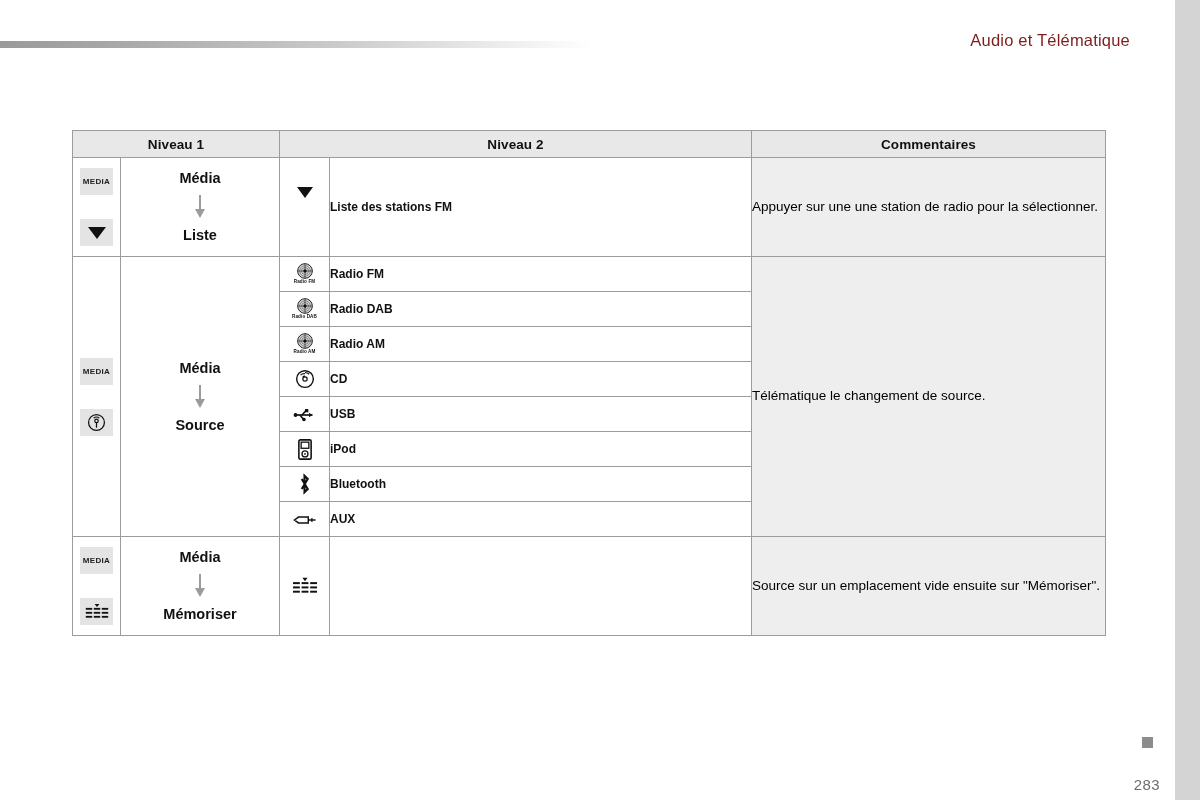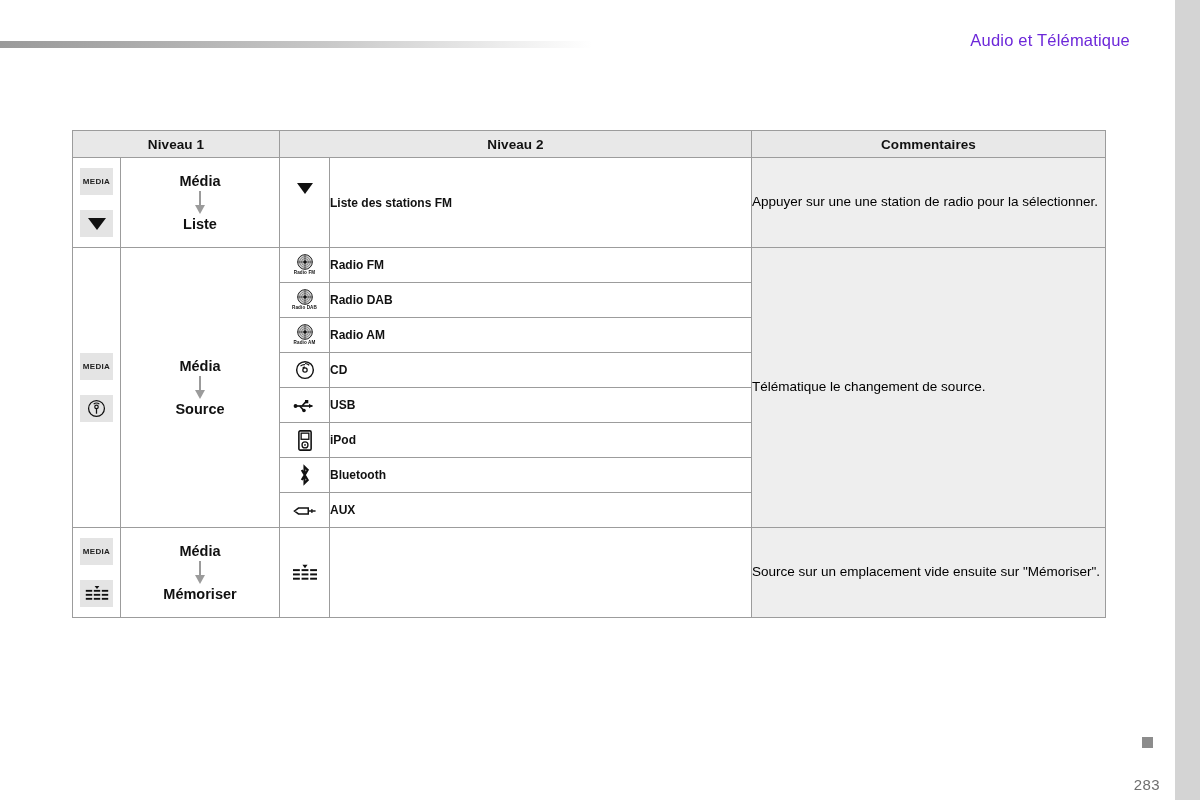--- a/index.html
+++ b/index.html
@@ -40,21 +40,21 @@
     top: 41px;
     width: 592px;
     height: 7px;
     background: linear-gradient(to right, #9a9a9a 0%, #a7a7a7 18%, #c8c8c8 55%, #ededed 85%, #ffffff 100%);
   }
   .header-title {
     position: absolute;
     right: 70px;
     top: 31px;
     font-size: 16.5px;
-    color: #6d28d9;
+    color: #7f1d1d;
     letter-spacing: 0.2px;
     white-space: nowrap;
   }
 
   .page-marker {
     position: absolute;
     right: 47px;
     top: 737px;
     width: 11px;
     height: 11px;
@@ -133,21 +133,21 @@
     color: #000000;
     vertical-align: middle;
   }
 
   
   .keystack {
     display: flex;
     flex-direction: column;
     align-items: center;
     justify-content: center;
-    gap: 15px;
+    gap: 24px;
     padding: 10px 0;
   }
   .keybox {
     width: 33px;
     height: 27px;
     background: #e4e4e4;
     display: flex;
     align-items: center;
     justify-content: center;
   }
@@ -164,21 +164,21 @@
     border-top: 12px solid #111;
   }
 
   
   .flow {
     display: flex;
     flex-direction: column;
     align-items: center;
     justify-content: center;
     padding: 12px 0;
-    gap: 1px;
+    gap: 8px;
   }
   .flow-label {
     font-size: 14.5px;
     font-weight: bold;
     color: #111;
     line-height: 1.15;
   }
   .flow-arrow {
     position: relative;
     width: 10px;

